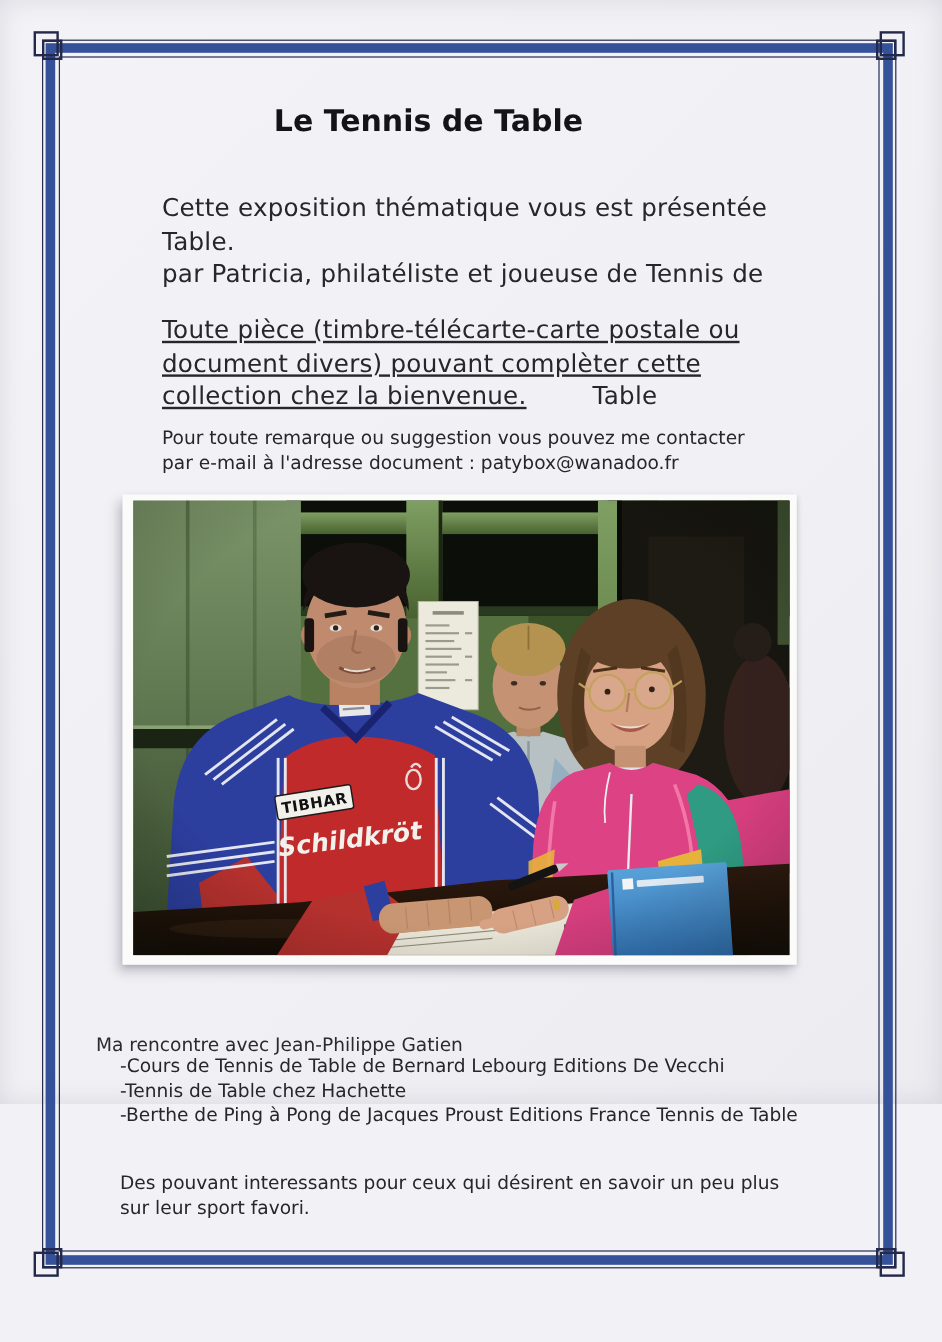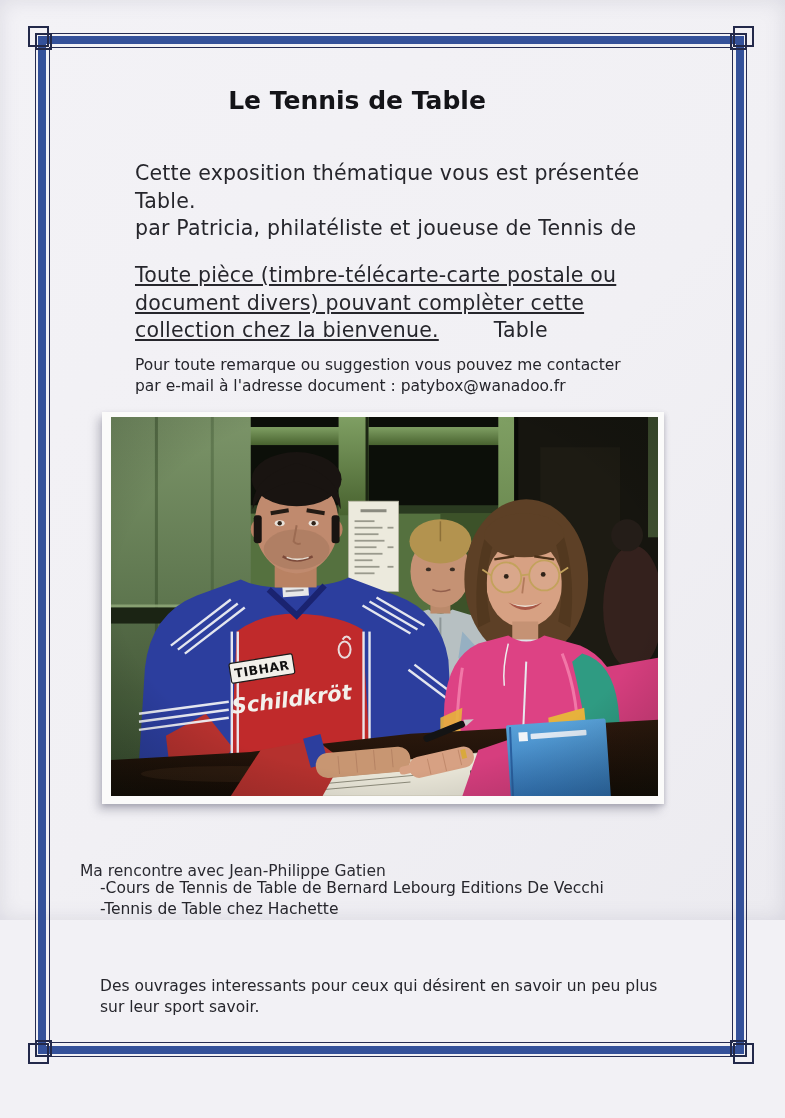--- a/index.html
+++ b/index.html
@@ -312,20 +312,21 @@
 
       <rect x="0" y="0" width="548" height="378" fill="url(#vigG)"></rect>
     </svg>
   </div>
 
   <div class="caption">Ma rencontre avec Jean-Philippe Gatien</div>
 
   <div class="biblio">
     <div>-Cours de Tennis de Table de Bernard Lebourg Editions De Vecchi</div>
     <div>-Tennis de Table chez Hachette</div>
+    <div>-Berthe de Ping à Pong de Jacques Proust Editions France Tennis de Table</div>
   </div>
 
   <div class="closing">
-    <div>Des ouvrages interessants pour ceux qui désirent en savoir un peu plus</div>
-    <div>sur leur sport savoir.</div>
+    <div>Des pouvant interessants pour ceux qui désirent en savoir un peu plus</div>
+    <div>sur leur sport favori.</div>
   </div>
 
 </div>
 
 </body></html>

